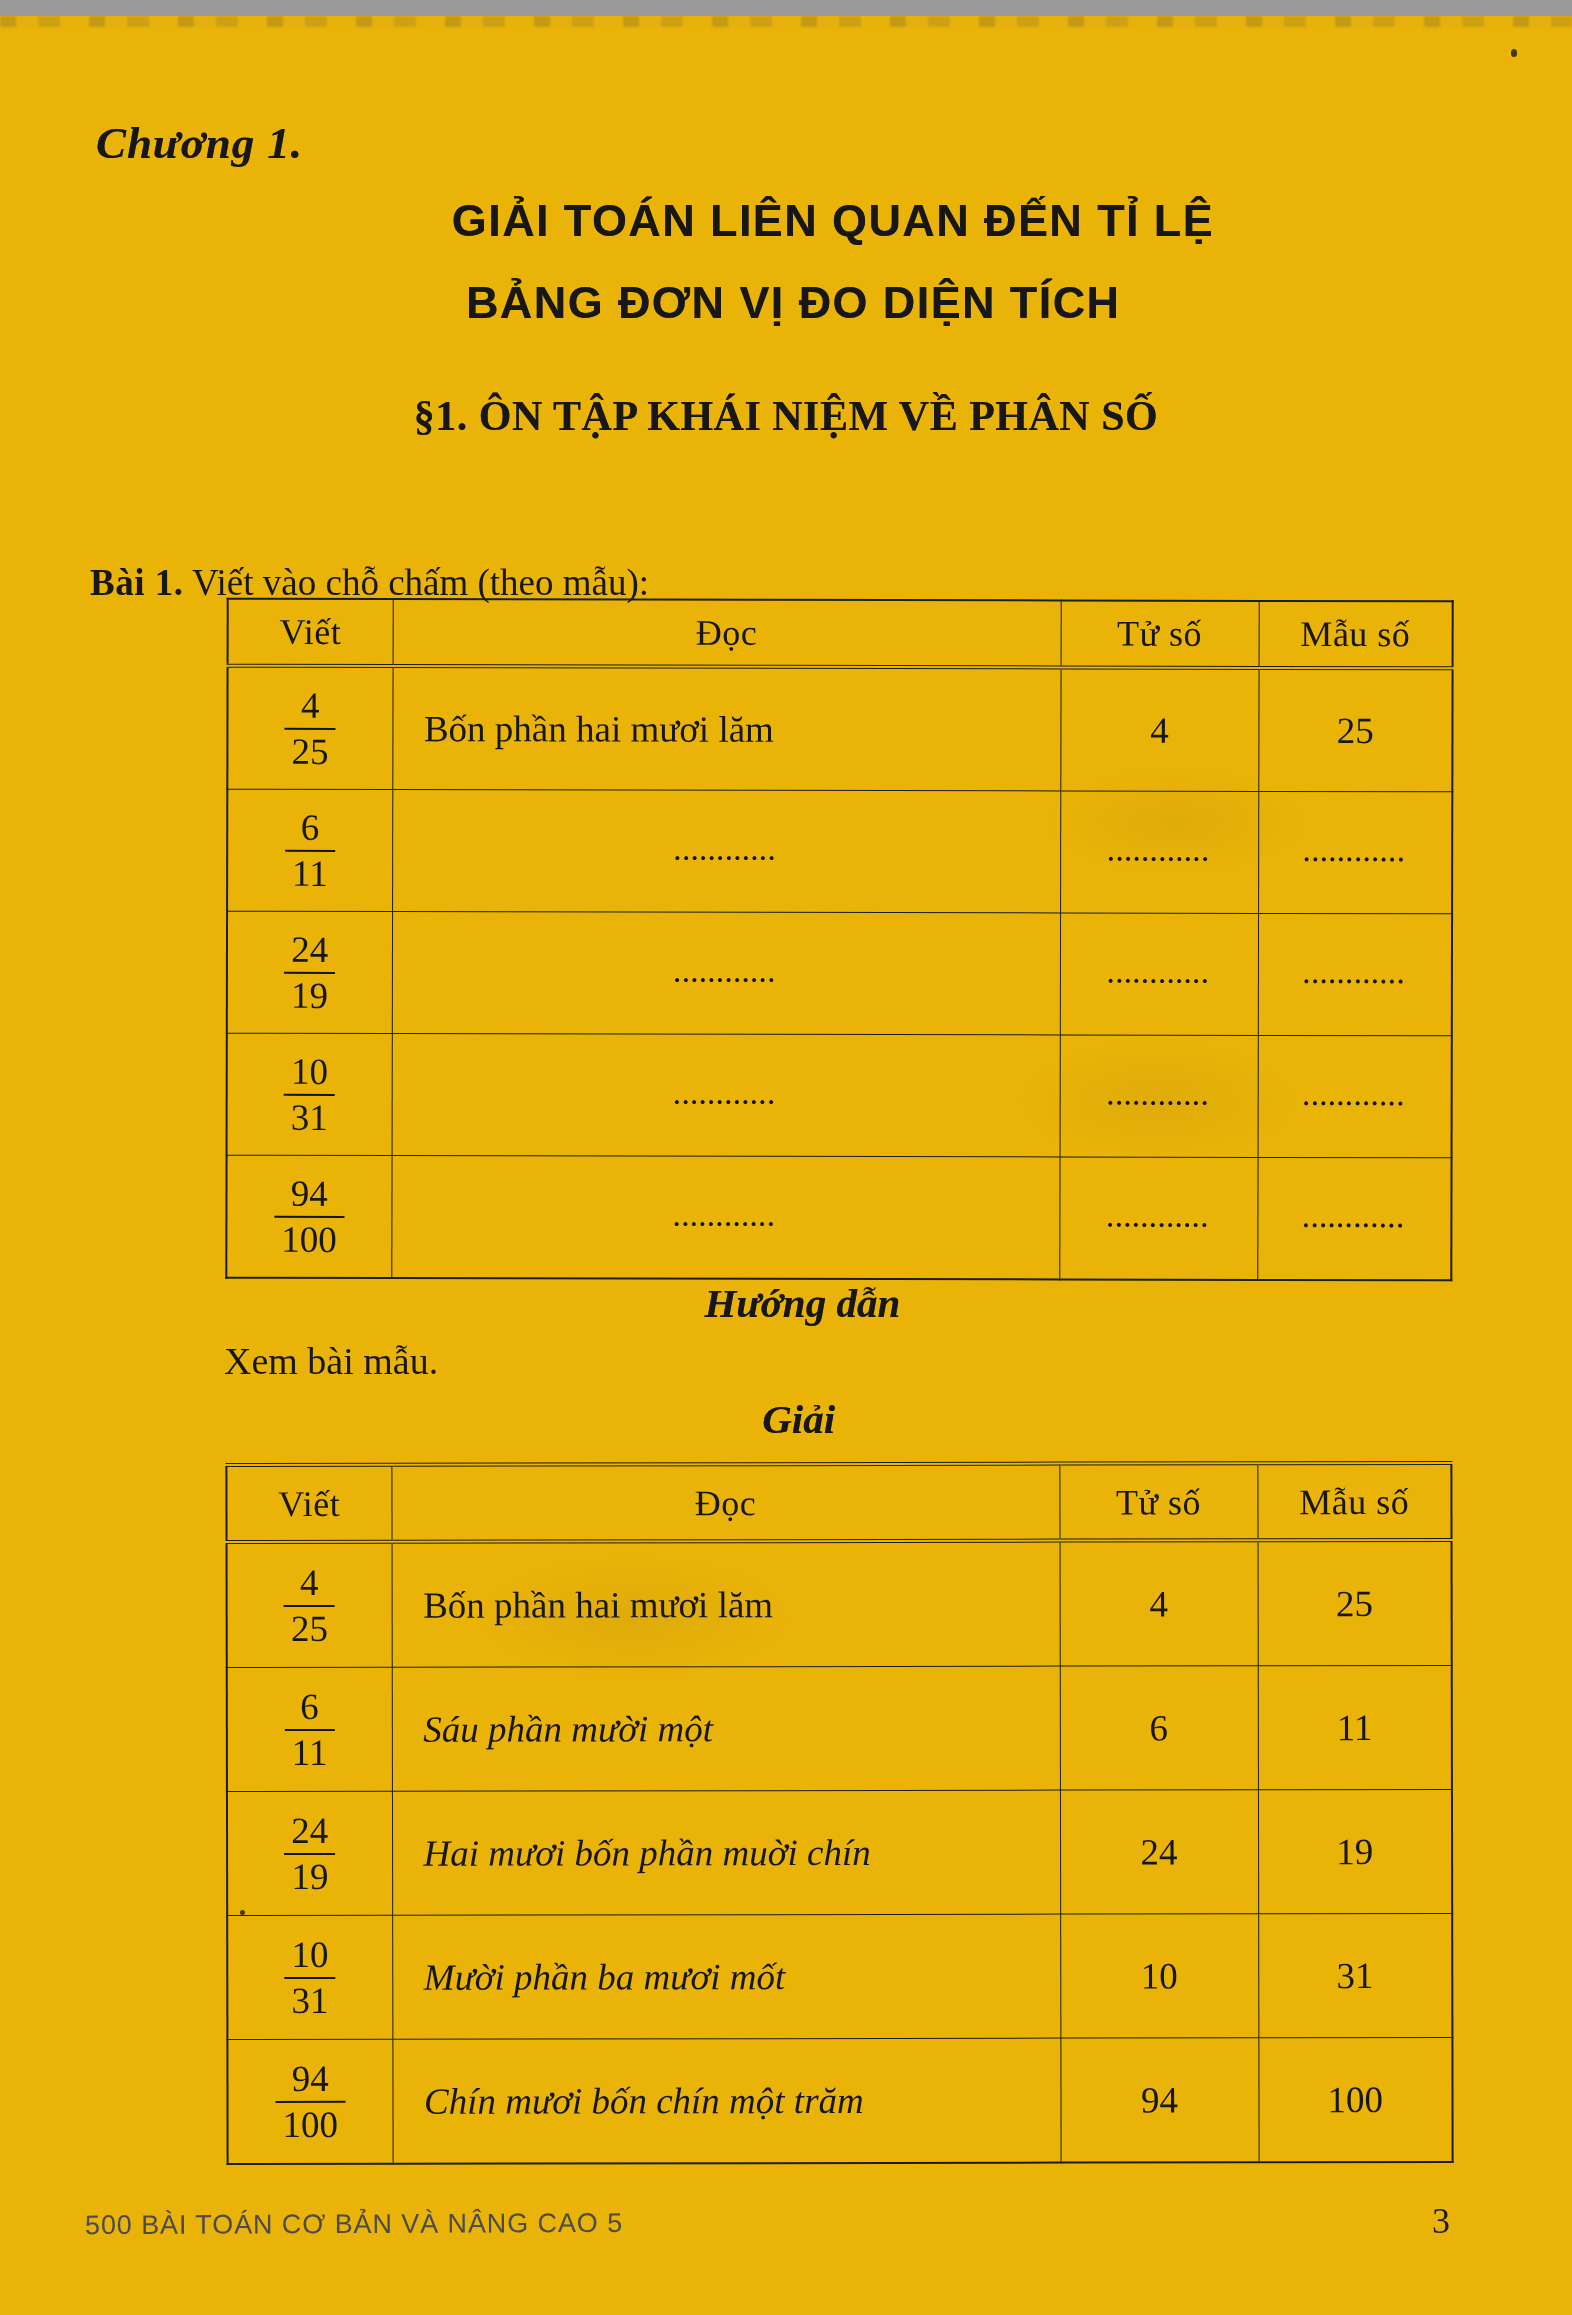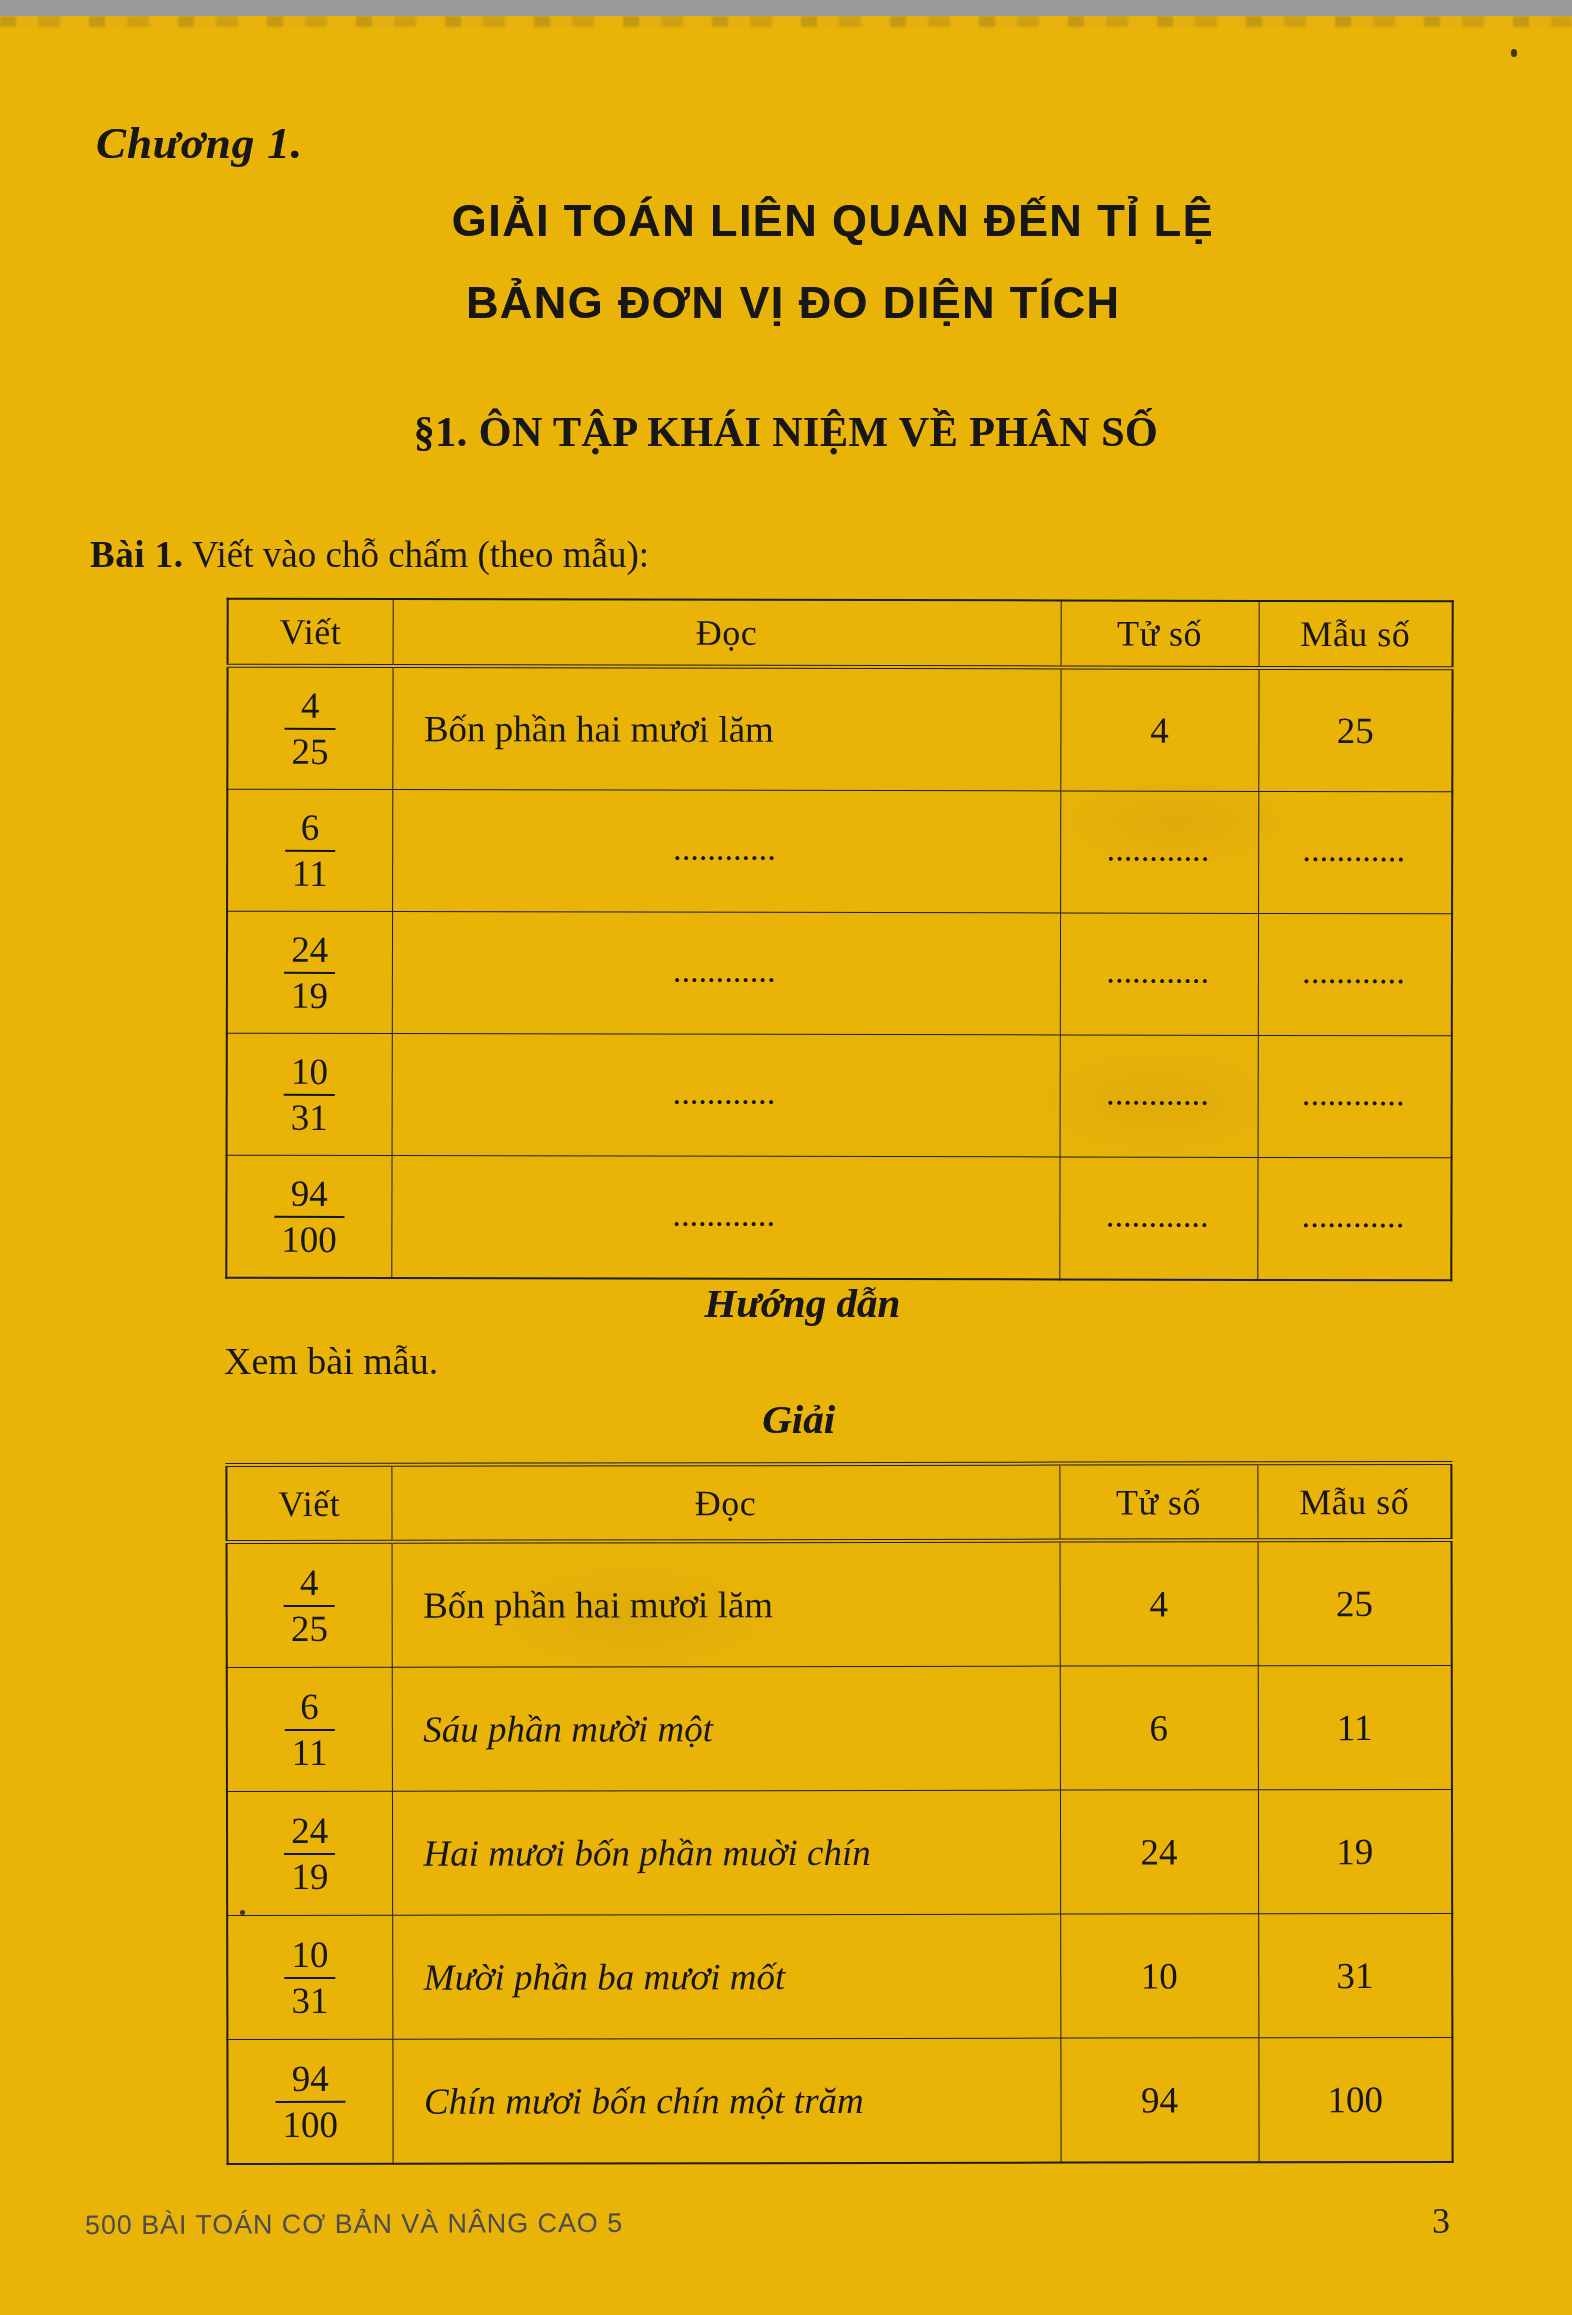--- a/index.html
+++ b/index.html
@@ -32,24 +32,24 @@
     font-style:italic;font-weight:bold;font-size:45px;letter-spacing:0.9px;
   }
   .h-sans{
     font-family:"Liberation Sans","DejaVu Sans",sans-serif;
     font-weight:bold;font-size:45px;letter-spacing:1.4px;white-space:nowrap;
   }
   .chapter-t1{position:absolute;left:418px;top:98px;}
   .chapter-t2{position:absolute;left:0;width:100%;top:179px;text-align:center;transform:translateX(47px);}
   .chapter-t3{position:absolute;left:0;width:100%;top:261px;text-align:center;transform:translateX(7.2px);}
   .section-heading{
-    position:absolute;left:0;width:100%;top:392px;text-align:center;
+    position:absolute;left:0;width:100%;top:376px;text-align:center;
     font-weight:bold;font-size:42px;letter-spacing:0.5px;
   }
-  .exercise-line{position:absolute;left:90px;top:517px;font-size:37px;}
+  .exercise-line{position:absolute;left:90px;top:545px;font-size:37px;}
   .exercise-line b{letter-spacing:0.5px;}
 
   .mid-heading{
     position:absolute;left:0;width:100%;text-align:center;
     font-style:italic;font-weight:bold;font-size:41px;
   }
   .hint-heading{top:1263px;transform:translateX(16.3px);}
   .solution-heading{top:1379px;transform:translateX(12.7px);}
   .hint-body{position:absolute;left:224px;top:1323px;font-size:38px;}
 

